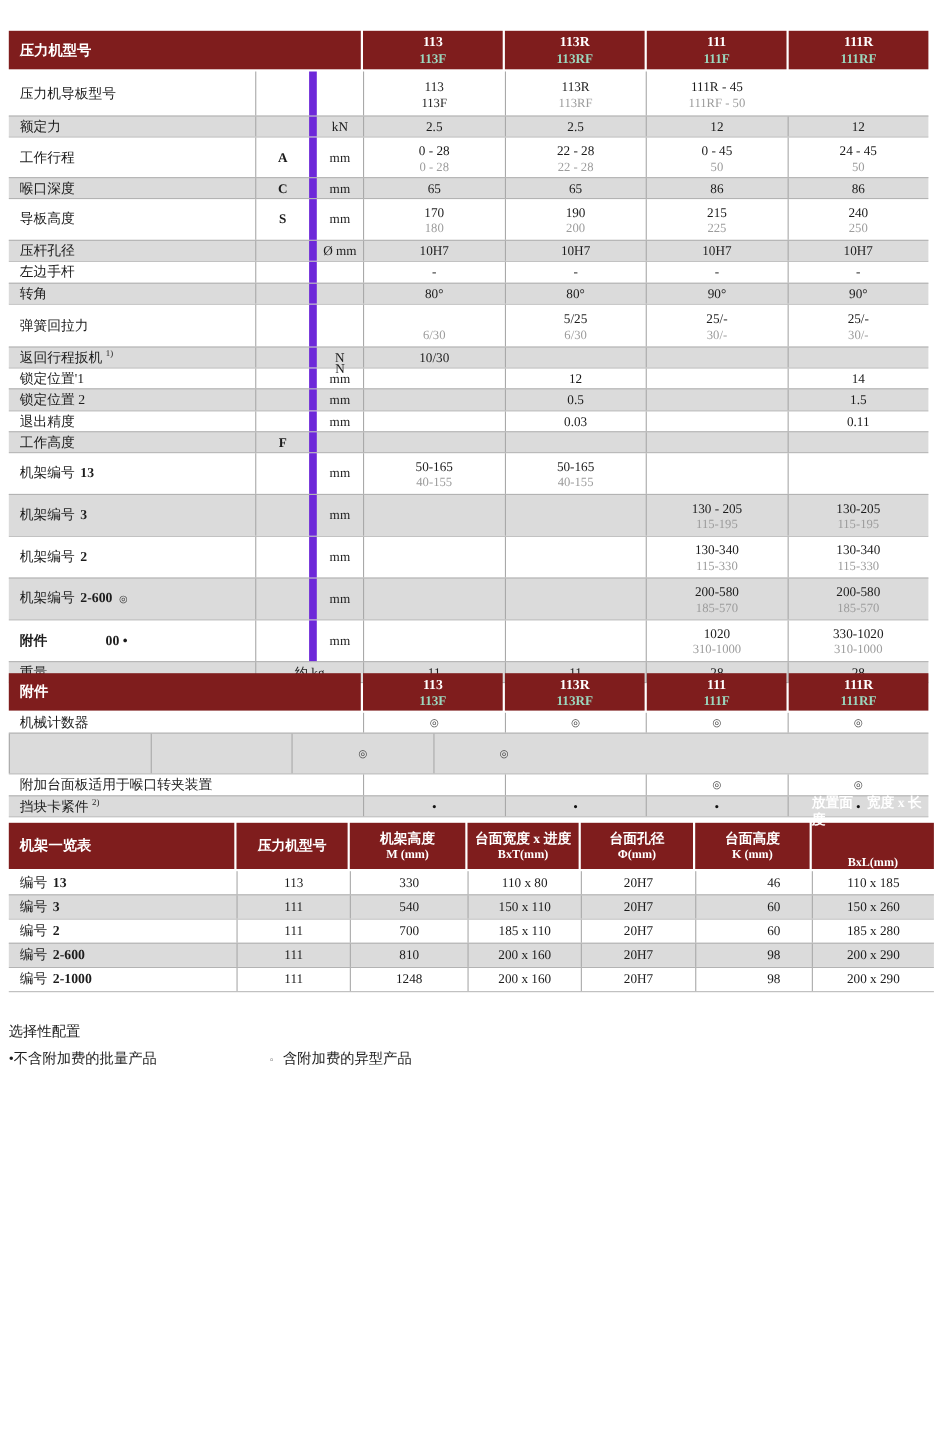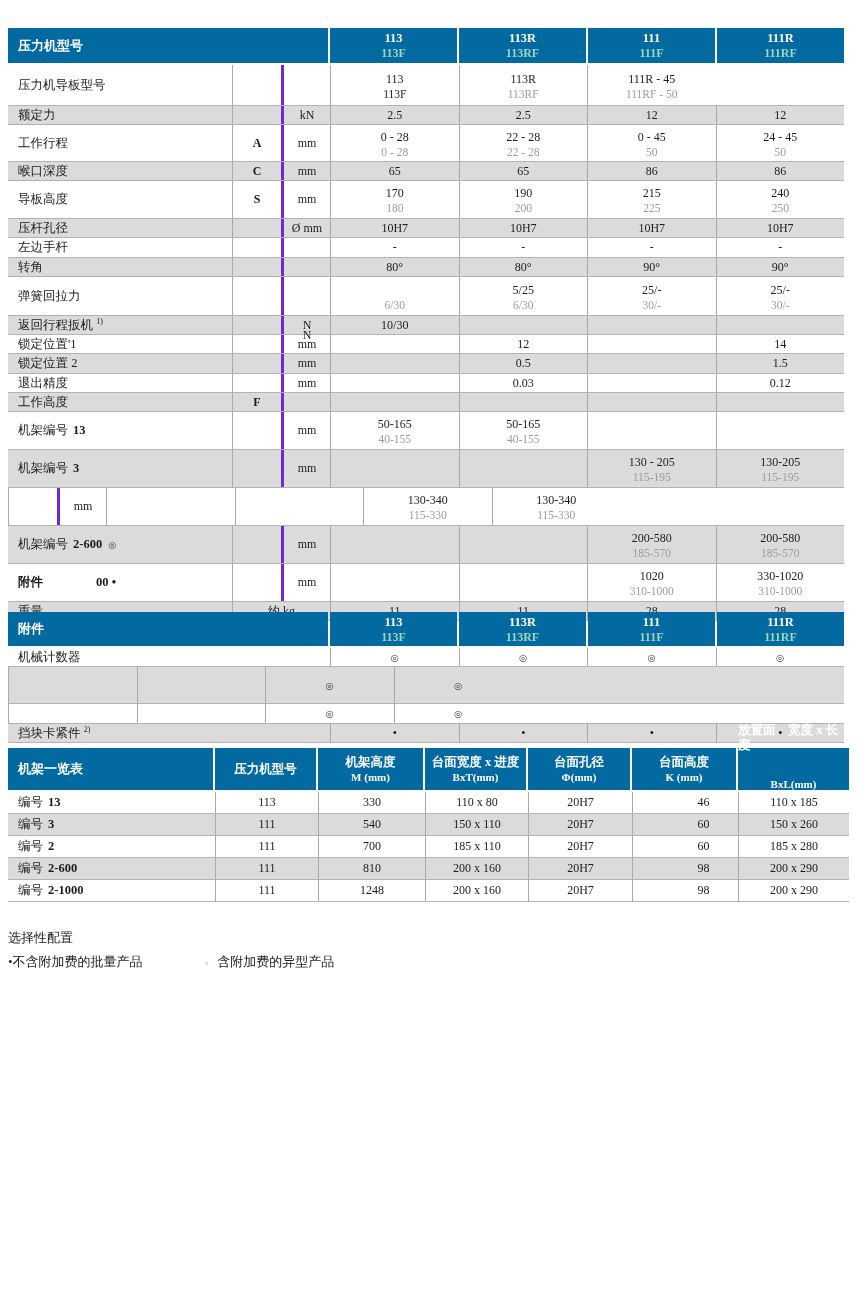--- a/index.html
+++ b/index.html
@@ -5,38 +5,38 @@
   html,body{margin:0;padding:0;background:#fff;}
   body{width:857px;height:1313px;font-family:"Liberation Serif",serif;color:#1c1c1c;}
   .sheet{position:relative;width:857px;height:1313px;overflow:hidden;background:#fff;}
   .tbl{position:absolute;left:8px;}
   #t1{top:28px;width:836px;}
   #t2{top:612px;width:836px;}
   #t3{top:748px;width:841px;}
 
   
   .hdr{display:flex;gap:2px;margin-bottom:2px;}
-  .hcell{background:#0369a1;color:#fff;display:flex;flex-direction:column;justify-content:center;align-items:center;box-sizing:border-box;}
+  .hcell{background:#7f1d1d;color:#fff;display:flex;flex-direction:column;justify-content:center;align-items:center;box-sizing:border-box;}
   .hlabel{align-items:flex-start;padding-left:10px;font-weight:bold;font-size:13px;}
   .hcell .a{font-weight:bold;font-size:12.5px;line-height:15px;}
   .hcell .b{color:#9bd6bd;font-size:12px;line-height:14px;}
   #t3 .hcell .b{color:#fff;font-weight:bold;font-size:11px;}
   .h1h{height:35px;} .h2h{height:34px;} .h3h{height:42px;}
   .w-hlabel{flex:0 0 320px;} .w-hcol{flex:1 1 0;}
 
   
   .tbody{border-bottom:1px solid #b3b3b3;}
   .r{display:flex;border-top:1px solid #b3b3b3;background:#fff;}
   .tbody .r:first-child{border-top:none;}
   .tbody .r:nth-child(even){background:#dbdbdb;}
   .c{box-sizing:border-box;display:flex;flex-direction:column;justify-content:center;align-items:center;font-size:12px;line-height:15px;}
   .cl{width:224px;align-items:flex-start;padding-left:10px;font-size:12.5px;}
   .cl2{width:322px;align-items:flex-start;padding-left:10px;font-size:12.5px;}
   .ct{width:49px;border-left:1px solid #a9a9a9;font-weight:bold;}
-  .cu{width:49px;border-left:3px solid #6d28d9;position:relative;}
+  .cu{width:49px;border-left:7px solid #6d28d9;position:relative;}
   .cuw{width:98px;border-left:1px solid #a9a9a9;}
   .cv{width:128.5px;border-left:1px solid #a9a9a9;text-align:center;}
   .h18{height:18px;} .h19{height:19px;} .h21{height:21px;} .h36{height:36px;} .h37{height:37px;} .h38{height:38px;} .h40{height:40px;}
   .l1{min-height:0;} .two .l1{min-height:17px;display:flex;align-items:flex-end;justify-content:center;}
   .l2{font-size:11.5px;line-height:14px;color:#9c9c9c;}
   .l2 .dk{color:#1c1c1c;}
   .num{font-weight:bold;margin-left:5px;}
   .b{font-weight:bold;}
   sup{font-size:8px;vertical-align:super;line-height:0;}
   .n-overflow{position:absolute;bottom:-9px;left:50%;transform:translateX(-50%);z-index:3;font-size:12px;color:#1c1c1c;}
@@ -51,21 +51,21 @@
   #t3 .c4{width:104px;} #t3 .c5{width:106px;padding-left:36px;} #t3 .c6{width:111px;align-items:center;}
   #t3 .cb{border-left:1px solid #a9a9a9;text-align:center;}
   #t3 .hdr .hl{flex:0 0 205px;} #t3 .hdr .k1{flex:0 0 101px;} #t3 .hdr .k2{flex:0 0 105px;}
   #t3 .hdr .k3{flex:0 0 101px;} #t3 .hdr .k4{flex:0 0 102px;} #t3 .hdr .k5{flex:0 0 104px;}
   #t3 .hdr .k6{flex:1 1 0;gap:24px;}
   .clip-art{height:5px;width:96px;margin:1px auto 0;overflow:hidden;background:repeating-linear-gradient(90deg,#15604a 0 7px,rgba(0,0,0,0) 7px 11px);opacity:.85;}
 
   
   .footer{position:absolute;left:8px;}
   #f-title{top:929px;font-size:13px;}
-  #f-legend{top:953px;font-size:13px;display:flex;align-items:center;}
+  #f-legend{top:953px;font-size:13px;display:flex;align-items:center;gap:40px;}
   .leg2{margin-left:62px;}
   .ring-sm{font-family:"DejaVu Sans",sans-serif;font-size:8px;margin-right:8px;color:#222;}
 </style>
 </head>
 <body>
 
 <div class="sheet">
 
   <div class="tbl" id="t1">
     <div class="hdr h1h">
@@ -359,21 +359,21 @@
         <div class="c ct"></div>
         <div class="c cu">
             <span>mm</span>
           </div>
         <div class="c cv"></div>
         <div class="c cv">
             <div class="l1">0.03</div>
           </div>
         <div class="c cv"></div>
         <div class="c cv">
-            <div class="l1">0.12</div>
+            <div class="l1">0.11</div>
           </div>
       </div>
 
       <div class="r h18">
         <div class="c cl">
             <span>工作高度</span>
           </div>
         <div class="c ct">
             <span>F</span>
           </div>
@@ -418,20 +418,23 @@
             <div class="l1">130 - 205</div>
             <div class="l2"><span>115-195</span></div>
           </div>
         <div class="c cv">
             <div class="l1">130-205</div>
             <div class="l2"><span>115-195</span></div>
           </div>
       </div>
 
       <div class="r h37 two">
+        <div class="c cl">
+            <span><span>机架编号</span><span class="num">2</span></span>
+          </div>
         <div class="c ct"></div>
         <div class="c cu">
             <span>mm</span>
           </div>
         <div class="c cv"></div>
           <div class="c cv"></div>
         <div class="c cv">
             <div class="l1">130-340</div>
             <div class="l2"><span>115-330</span></div>
           </div>
@@ -553,20 +556,23 @@
             <span></span>
           </div>
         <div class="c cv sym">
             <span>◎</span>
           </div>
         <div class="c cv sym">
             <span>◎</span>
           </div>
       </div>
       <div class="r h19">
+        <div class="c cl2">
+            <span>附加台面板适用于喉口转夹装置</span>
+          </div>
         <div class="c cv sym">
             <span></span>
           </div>
         <div class="c cv sym">
             <span></span>
           </div>
         <div class="c cv sym">
             <span>◎</span>
           </div>
         <div class="c cv sym">

